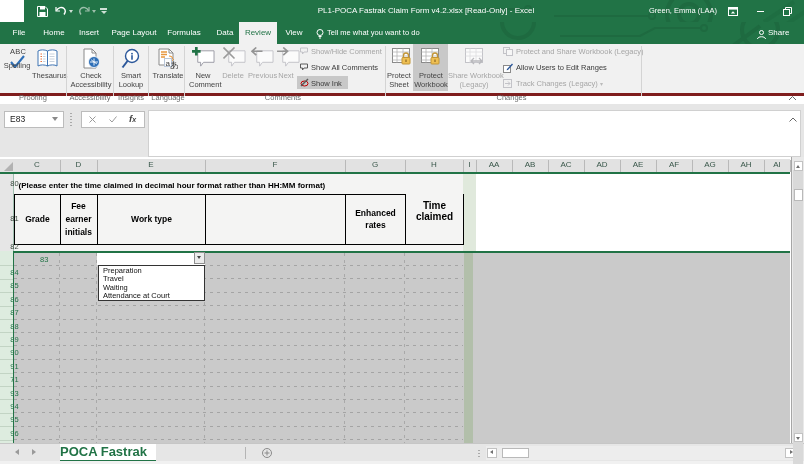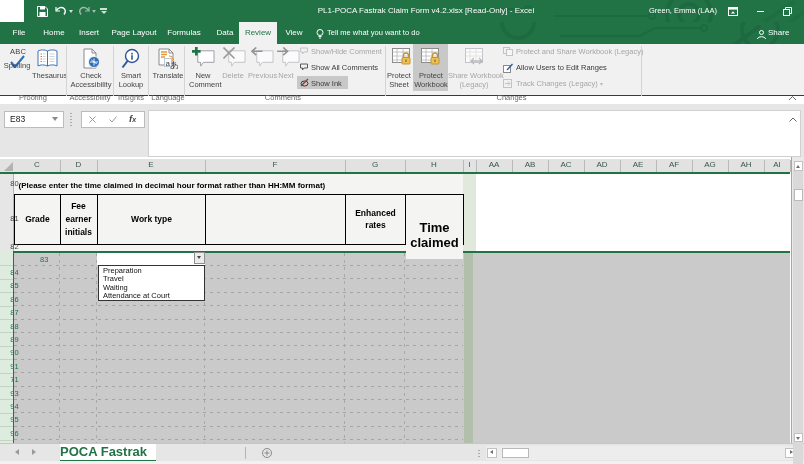--- a/index.html
+++ b/index.html
@@ -92,21 +92,21 @@
   </svg>
   <div class="tab" style="left:327px;width:95px;text-align:left;font-size:7.5px;">Tell me what you want to do</div>
 
   <svg class="a" style="left:757px;top:8px;" width="9" height="9" viewBox="0 0 9 9" fill="none" stroke="#fff">
     <circle cx="4.5" cy="2.5" r="2"></circle>
       <path d="M0.5 9 C0.5 6 8.5 6 8.5 9"></path>
   </svg>
   <div class="tab" style="left:768px;width:28px;text-align:left;">Share</div>
 </div>
 
-<div class="a" style="left:0;top:44px;width:804px;height:52px;background:#f1f1f1;border-bottom:1px solid #7f1d1d;text-decoration:underline;">
+<div class="a" style="left:0;top:44px;width:804px;height:52px;background:#f1f1f1;border-bottom:3px solid #7f1d1d;text-decoration:underline;">
 
   <div class="a" style="left:2px;top:2px;width:30px;height:54px;">
     <div class="a" style="left:8px;top:1px;font-size:7.5px;color:#3f3f3f;letter-spacing:0.3px;">ABC</div>
     <svg class="a" style="left:8px;top:9px;" width="16" height="13" viewBox="0 0 16 13">
       <path d="M1 7 L5 12 L14 1" fill="none" stroke="#2e6fb7" stroke-width="2.1"></path>
     </svg>
     <div class="biglabel" style="top:16px;">Spelling</div>
   </div>
   <div class="a" style="left:32px;top:2px;width:31px;height:54px;">
     <svg class="a" style="left:5px;top:3px;" width="21" height="20" viewBox="0 0 21 20">
@@ -304,21 +304,21 @@
   <div class="a" style="left:14px;top:36.5px;width:450px;height:51px;border:1px solid #000;background:#f4f4f3;"></div>
   <div class="a" style="left:60px;top:36.5px;width:1px;height:51px;background:#000;"></div>
   <div class="a" style="left:97px;top:36.5px;width:1px;height:51px;background:#000;"></div>
   <div class="a" style="left:205px;top:36.5px;width:1px;height:51px;background:#000;"></div>
   <div class="a" style="left:345px;top:36.5px;width:1px;height:51px;background:#000;"></div>
   <div class="a" style="left:405px;top:36.5px;width:1px;height:51px;background:#000;"></div>
   <div class="hdrcell" style="left:15px;top:37.5px;width:45px;height:49px;font-size:8.5px;">Grade</div>
   <div class="hdrcell" style="left:98px;top:37.5px;width:107px;height:49px;font-size:8.5px;">Work type</div>
   <div class="hdrcell" style="left:61px;top:37.5px;width:35px;height:49px;font-size:8.5px;line-height:13px;">Fee<br>earner<br>initials</div>
   <div class="hdrcell" style="left:346px;top:37.5px;width:59px;height:49px;font-size:8.5px;line-height:12px;">Enhanced<br>rates</div>
-  <div class="hdrcell" style="left:406px;top:53px;width:57px;height:49px;font-size:13px;text-align:center;">Time claimed</div>
+  <div class="hdrcell" style="left:406px;top:29px;width:57px;height:49px;font-size:10px;text-align:center;">Time claimed</div>
 
   <div id="dash"></div>
 
   <div class="a" style="left:97px;top:95.5px;width:108px;height:12.5px;background:#fff;z-index:4;"></div>
 
   <div class="a" style="left:194px;top:94.5px;width:11px;height:12px;background:#ececec;border:1px solid #8f8f8f;z-index:5;"></div>
   <div class="a" style="z-index:6;left:197px;top:99px;width:0;height:0;border-left:2.5px solid transparent;border-right:2.5px solid transparent;border-top:3.5px solid #444;"></div>
 
   <div class="a" style="left:98px;top:107.5px;width:107px;height:36.5px;background:#fff;border:1px solid #333;font-size:7.5px;color:#111;z-index:7;padding:1px 0 0 4px;line-height:8.5px;">Preparation<br>Travel<br>Waiting<br>Attendance at Court</div>
 <div class="colhdr" style="left:14px;width:46px;">C</div>

